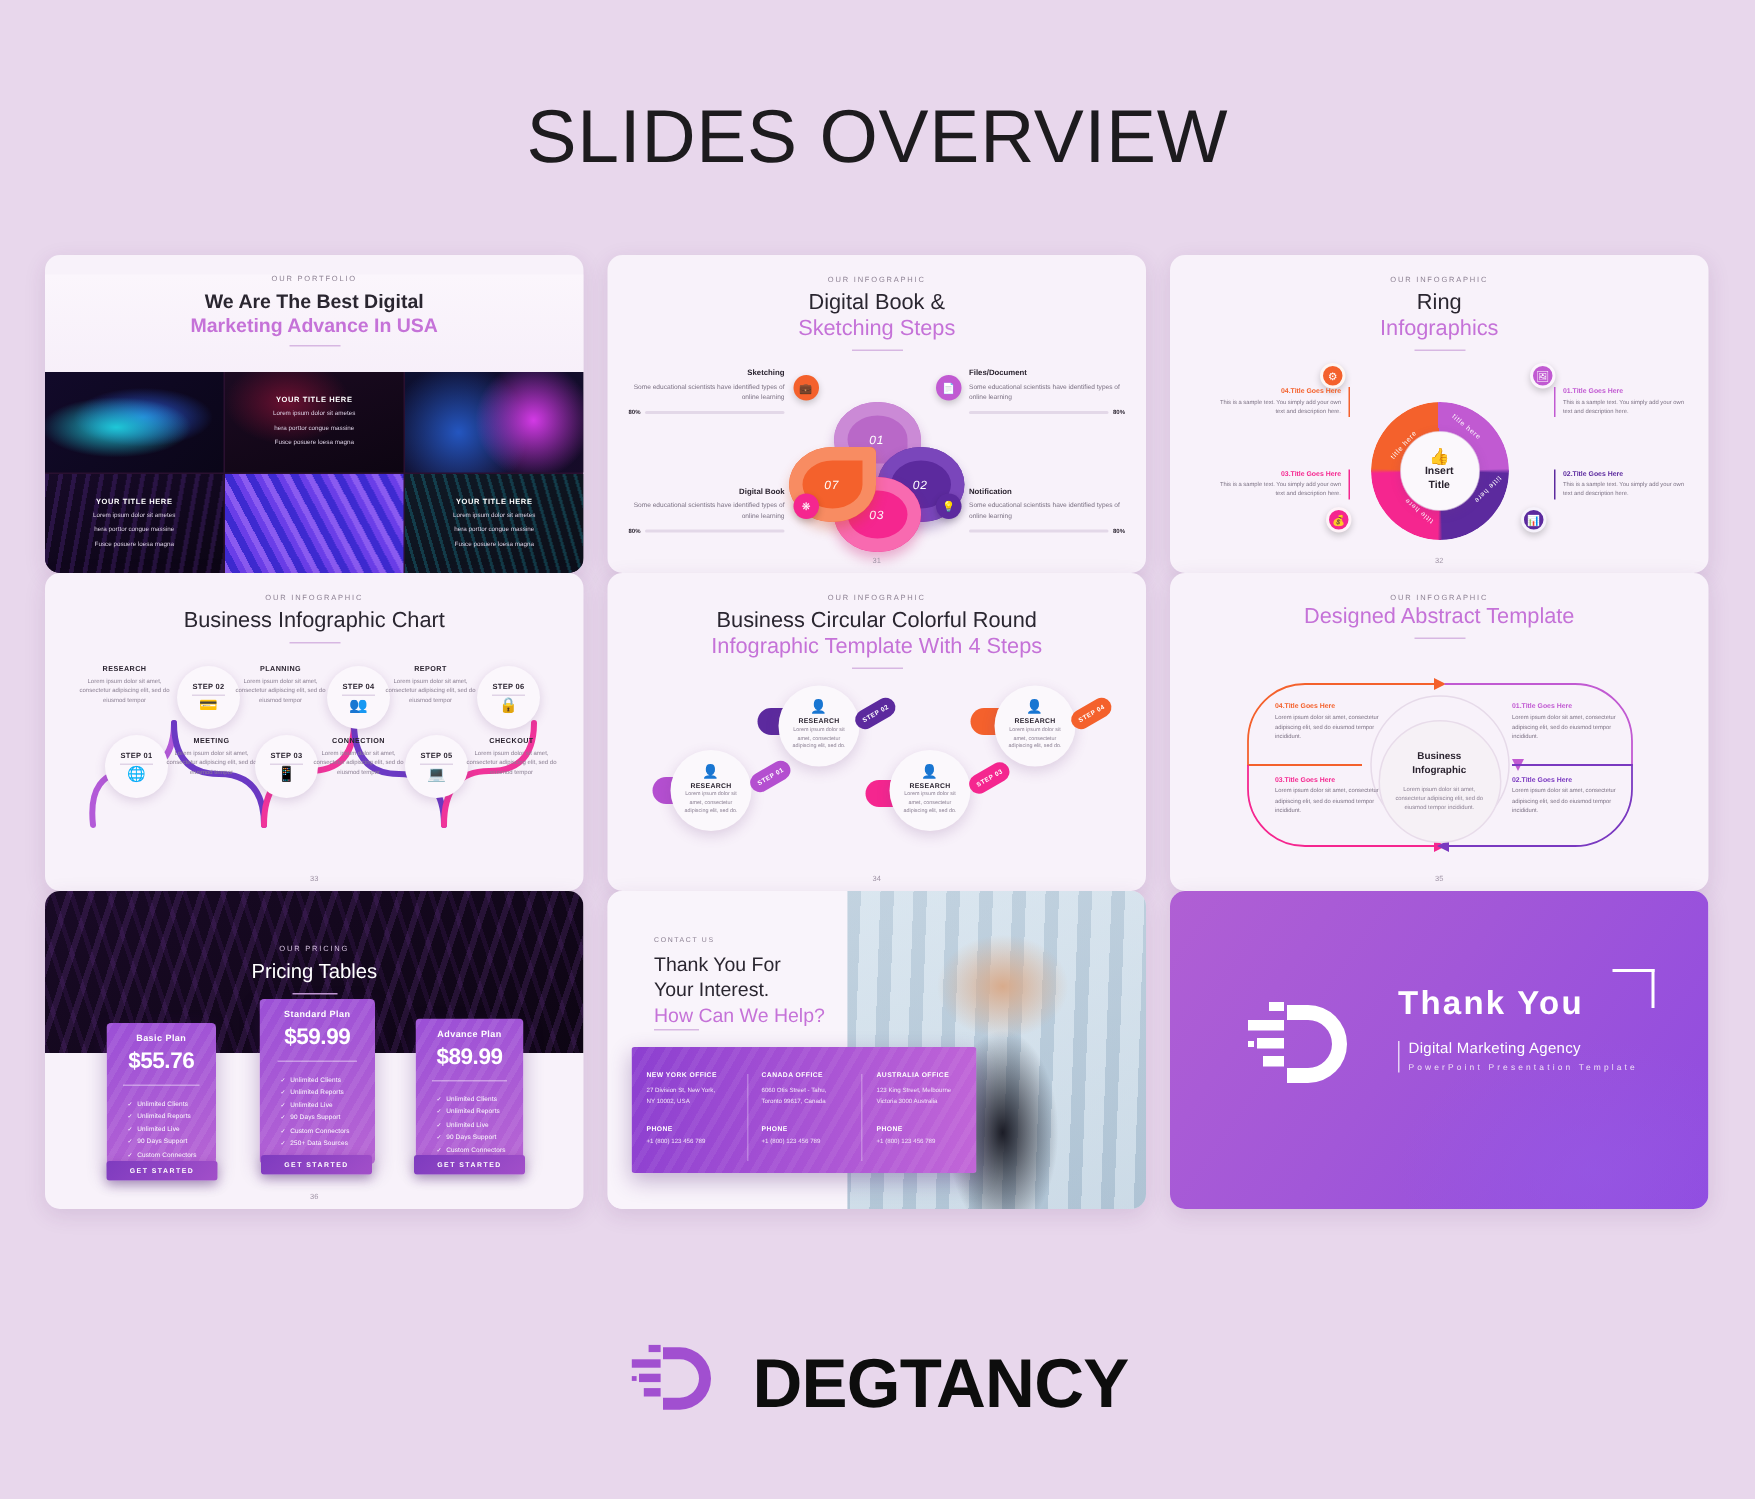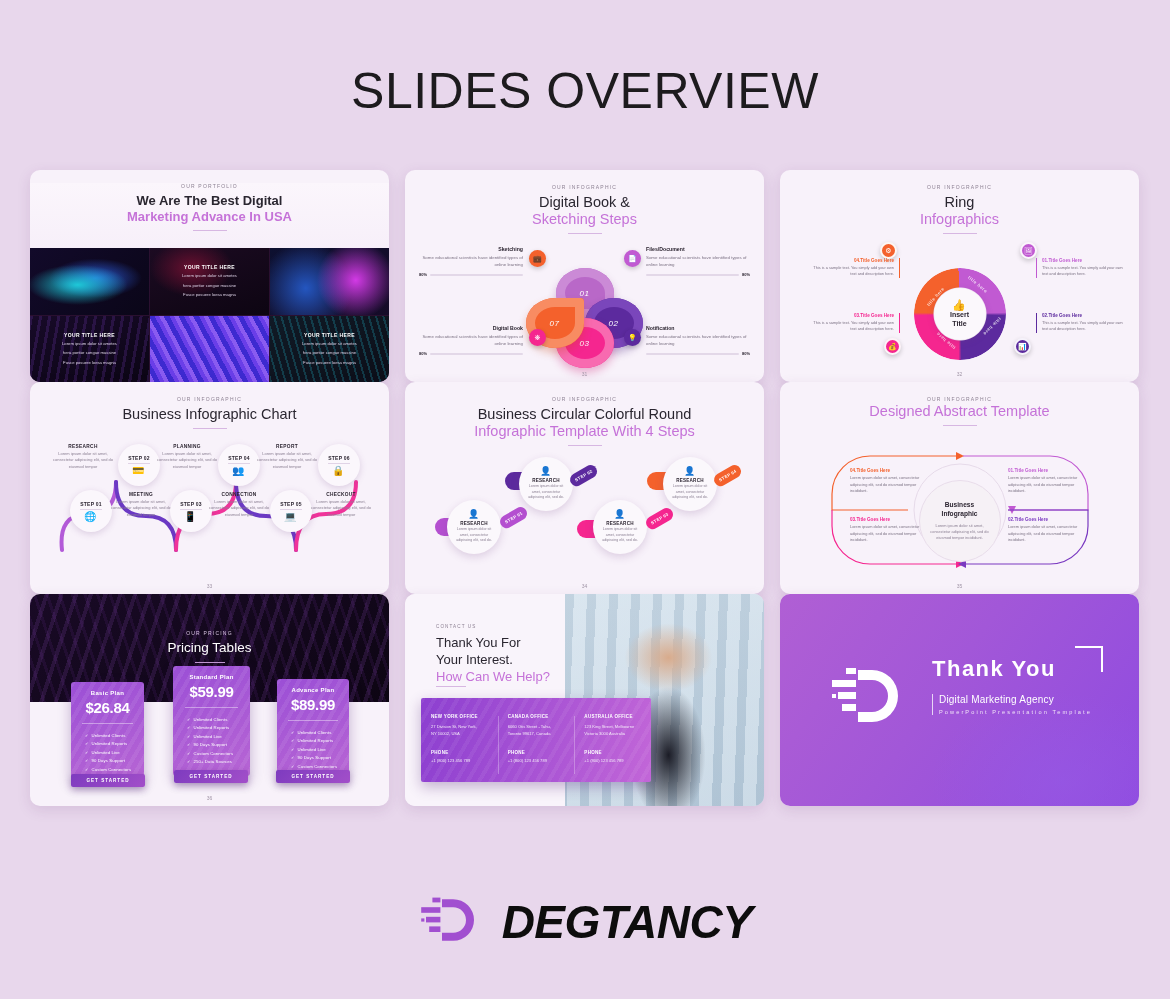--- a/index.html
+++ b/index.html
@@ -239,21 +239,21 @@
   .ty-sub { display: flex; margin-top: 12px; }
   .ty-sub .vbar { width: 1px; background: rgba(255,255,255,.75); margin-right: 6px; }
   .ty-sub .l1 { font-size: 10px; color: #fff; font-weight: 500; letter-spacing: .2px; }
   .ty-sub .l2 { font-size: 5.6px; color: #f0e2f7; letter-spacing: 2.1px; margin-top: 4px; }
   .ty-corner { position: absolute; right: 36px; top: 52px; width: 28px; height: 26px;
                border-top: 2.5px solid #fff; border-right: 2.5px solid #fff; }
 
   
   .footer { position: absolute; left: 0; bottom: 48px; width: 1170px; display: flex;
             align-items: center; justify-content: center; gap: 20px; }
-  .footer .word { font-size: 46px; font-weight: 700; letter-spacing: -.5px; color: #0d0d0d; font-style: italic; }
+  .footer .word { font-size: 46px; font-weight: 700; letter-spacing: -.5px; color: #0d0d0d; }
 </style>
 </head>
 <body>
 
 <div class="page">
 
   <div class="main-title">
     <b>SLIDES</b><span>&nbsp;</span><span>OVERVIEW</span>
   </div>
 
@@ -584,21 +584,21 @@
     <div class="slide">
       <div class="pr-bg"></div>
       <div class="pr-head">
         <div class="eyebrow">OUR PRICING</div>
         <div class="h1">Pricing Tables</div>
         <div class="rule"></div>
       </div>
 
       <div class="pcard" style="left:41px; top:88px; width:73px; height:98px;">
         <div class="pn">Basic Plan</div>
-        <div class="pp">$26.84</div>
+        <div class="pp">$55.76</div>
         <div class="pdiv"></div>
         <ul>
           <li>Unlimited Clients</li>
           <li>Unlimited Reports</li>
           <li>Unlimited Live</li>
           <li>90 Days Support</li>
           <li>Custom Connectors</li>
           <li>250+ Data Sources</li>
         </ul>
       </div>

